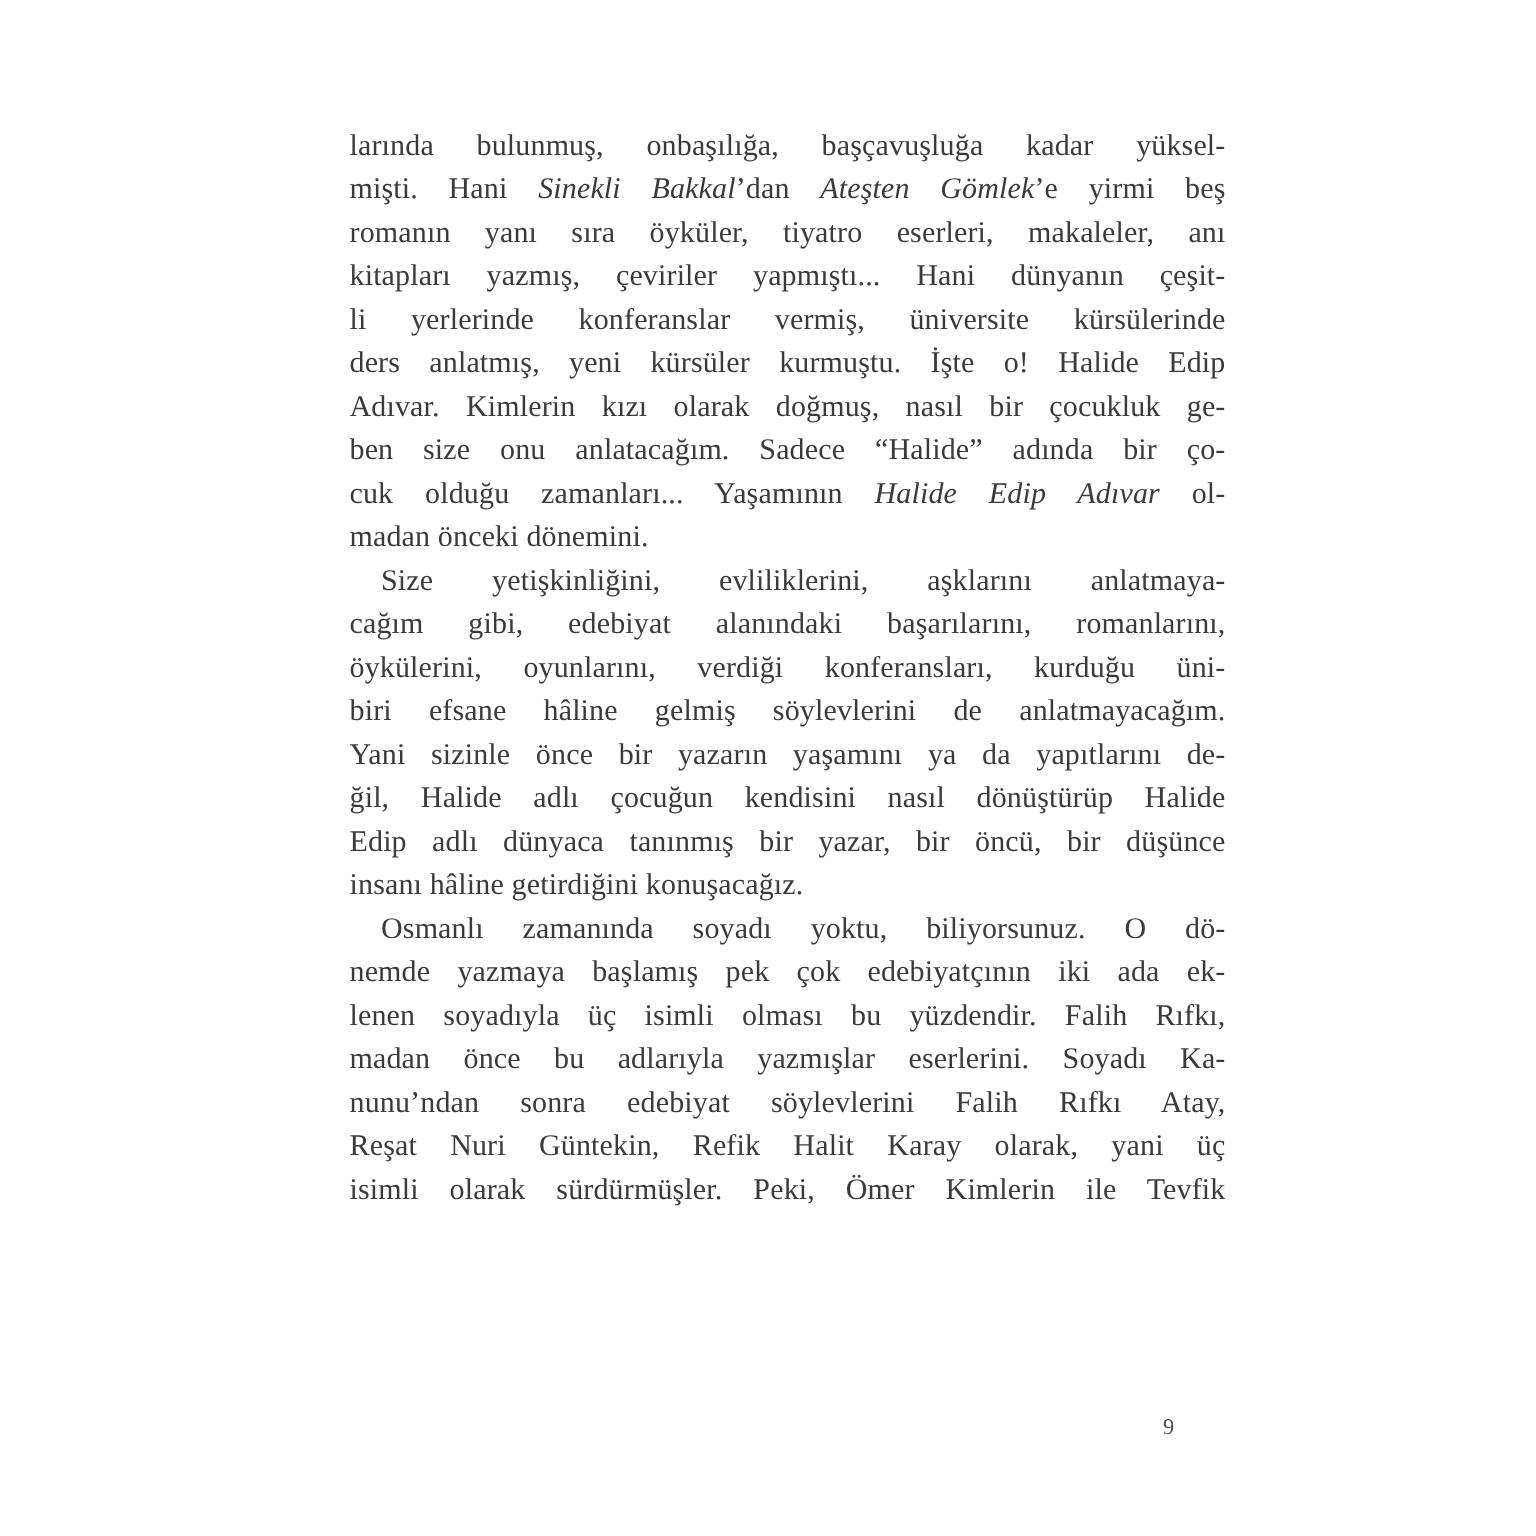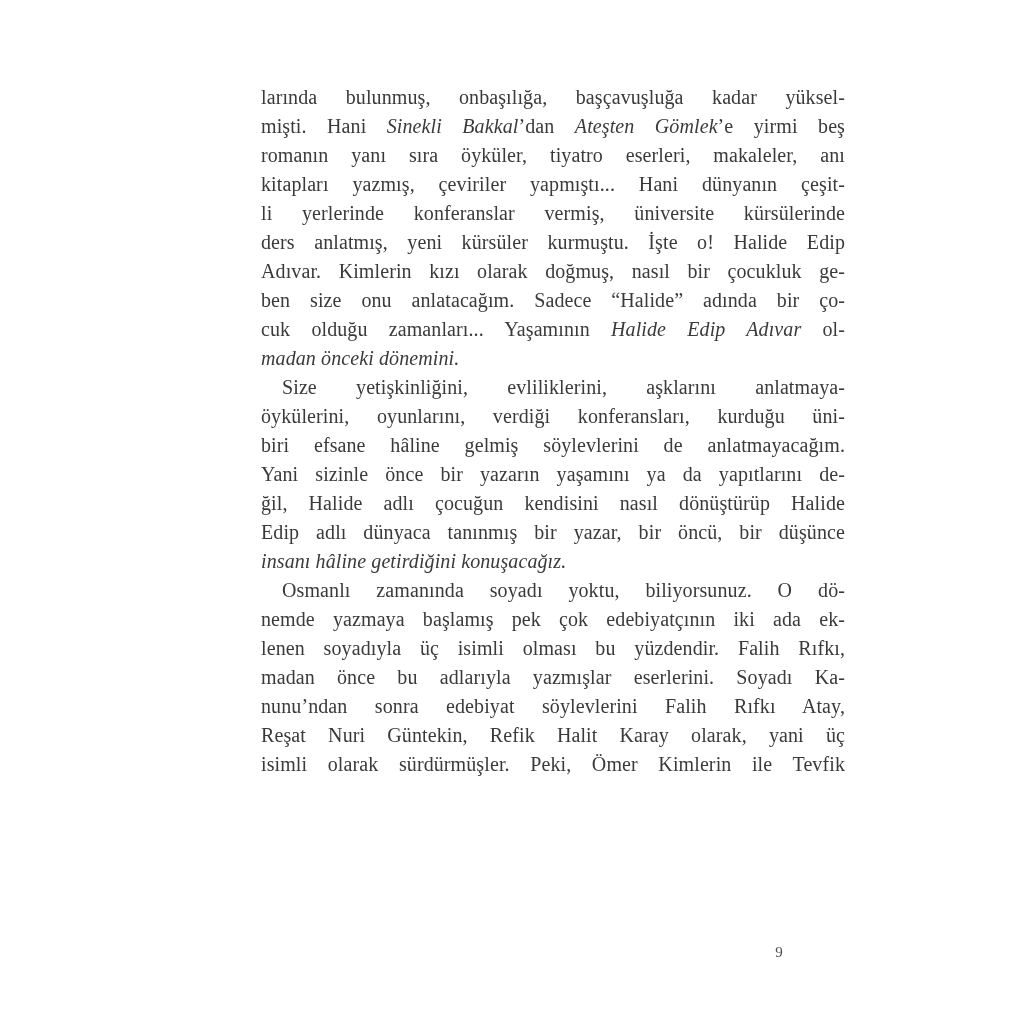--- a/index.html
+++ b/index.html
@@ -30,21 +30,20 @@
     padding: 0;
   }
   .line {
     text-align: justify;
     text-align-last: justify;
     height: 29px;
     overflow: hidden;
   }
   .line.last {
     text-align-last: left;
-    font-style: italic;
   }
   .para.indent .line:first-child {
     text-indent: 21px;
   }
   .line em {
     font-style: italic;
   }
   .page-number {
     position: absolute;
     left: 765px;
@@ -53,35 +52,36 @@
     text-align: center;
     font-size: 15px;
     line-height: 20px;
     color: #4d4d4d;
   }
 </style>
 </head>
 <body>
 
 <div class="book-page">
-  <div class="text-block" id="text-block" style="color: rgb(58, 58, 58); margin-left: 28px;">
+  <div class="text-block" id="text-block" style="color: rgb(58, 58, 58);">
       <div class="para">
         <div class="line">larında bulunmuş, onbaşılığa, başçavuşluğa kadar yüksel-</div>
         <div class="line">mişti. Hani <em>Sinekli Bakkal</em>’dan <em>Ateşten Gömlek</em>’e yirmi beş</div>
         <div class="line">romanın yanı sıra öyküler, tiyatro eserleri, makaleler, anı</div>
         <div class="line">kitapları yazmış, çeviriler yapmıştı... Hani dünyanın çeşit-</div>
         <div class="line">li yerlerinde konferanslar vermiş, üniversite kürsülerinde</div>
         <div class="line">ders anlatmış, yeni kürsüler kurmuştu. İşte o! Halide Edip</div>
         <div class="line">Adıvar. Kimlerin kızı olarak doğmuş, nasıl bir çocukluk ge-</div>
         <div class="line">ben size onu anlatacağım. Sadece “Halide” adında bir ço-</div>
         <div class="line">cuk olduğu zamanları... Yaşamının <em>Halide Edip Adıvar</em> ol-</div>
         <div class="line last">madan önceki dönemini.</div>
       </div>
       <div class="para indent">
         <div class="line">Size yetişkinliğini, evliliklerini, aşklarını anlatmaya-</div>
+        <div class="line">cağım gibi, edebiyat alanındaki başarılarını, romanlarını,</div>
         <div class="line">öykülerini, oyunlarını, verdiği konferansları, kurduğu üni-</div>
         <div class="line">biri efsane hâline gelmiş söylevlerini de anlatmayacağım.</div>
         <div class="line">Yani sizinle önce bir yazarın yaşamını ya da yapıtlarını de-</div>
         <div class="line">ğil, Halide adlı çocuğun kendisini nasıl dönüştürüp Halide</div>
         <div class="line">Edip adlı dünyaca tanınmış bir yazar, bir öncü, bir düşünce</div>
         <div class="line last">insanı hâline getirdiğini konuşacağız.</div>
       </div>
       <div class="para indent">
         <div class="line">Osmanlı zamanında soyadı yoktu, biliyorsunuz. O dö-</div>
         <div class="line">nemde yazmaya başlamış pek çok edebiyatçının iki ada ek-</div>

